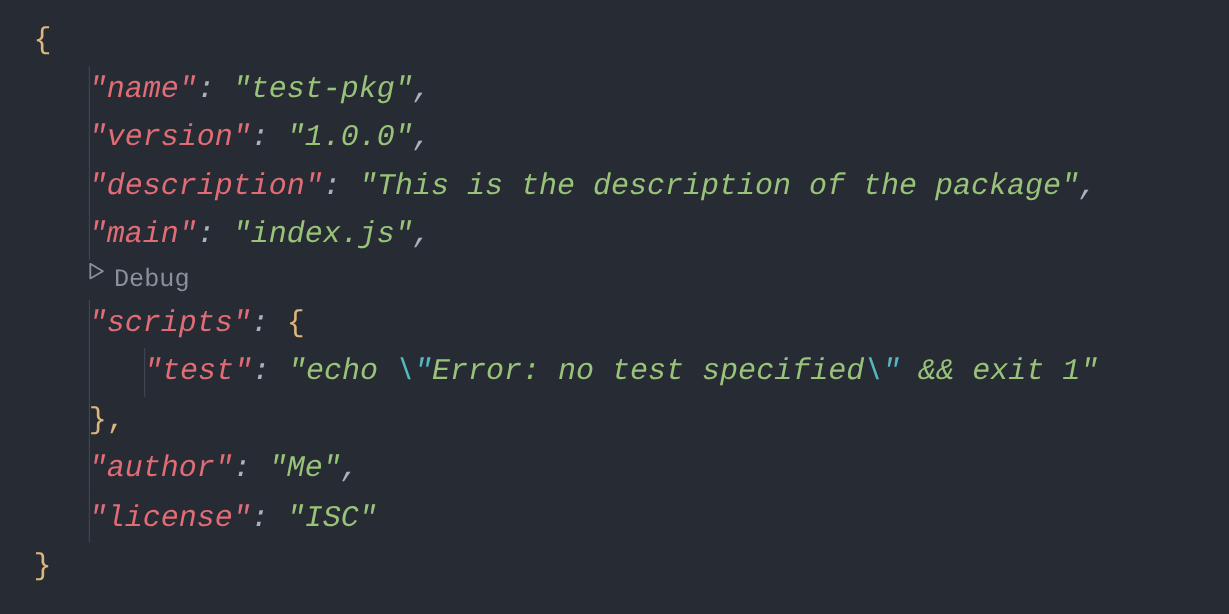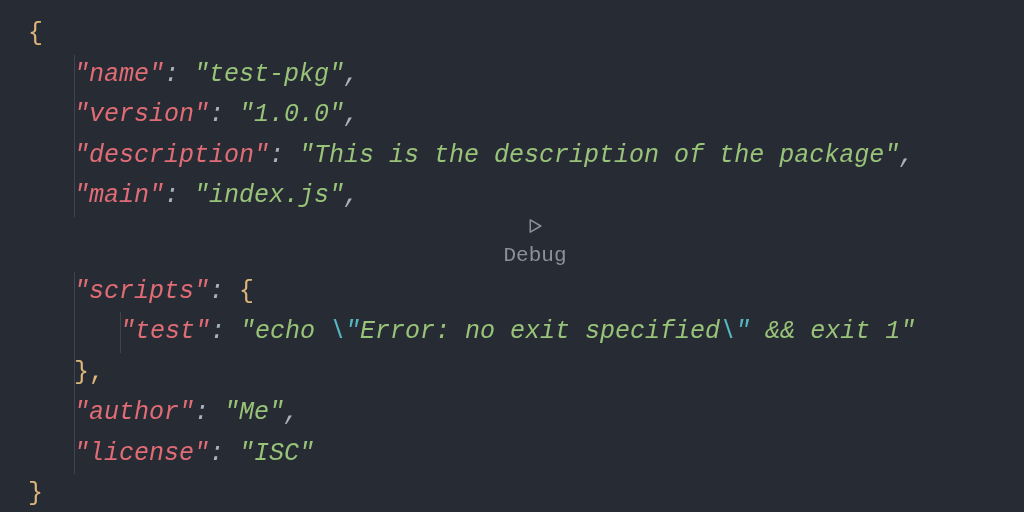--- a/index.html
+++ b/index.html
@@ -54,27 +54,25 @@
       top: 0;
       bottom: 0;
       width: 1px;
       background: #3e4451;
     }
     .codelens {
       color: #8b919c;
       font-style: normal;
       font-size: 21px;
       display: flex;
-      align-items: center;
       gap: 8px;
       padding-left: 46px;
       line-height: 1.4;
       margin-top: 2px;
       margin-bottom: 2px;
-      flex-direction: column;
     }
     .play-icon-outline {
       width: 13px;
       height: 14px;
       display: inline-block;
       position: relative;
     }
     .play-icon-outline svg { display: block; }
   </style>
 </head>
@@ -95,21 +93,21 @@
     <span class="play-icon-outline">
       <svg viewBox="0 0 14 16" width="13" height="14">
           <path d="M1 1 L13 8 L1 15 Z" fill="none" stroke="#8b919c" stroke-width="1.7" stroke-linejoin="round"></path>
         </svg>
     </span>
     <span>Debug</span>
   </div>
 
   <div class="line indent1 guide1"><span class="key">"scripts"</span><span class="colon">: </span><span class="brace">{</span></div>
 
-  <div class="line indent2 guide2"><span class="key">"test"</span><span class="colon">: </span><span class="string">"echo </span><span class="escape">\"</span><span class="string">Error: no exit specified</span><span class="escape">\"</span><span class="string"> &amp;&amp; </span><span class="string">exit 1"</span></div>
+  <div class="line indent2 guide2"><span class="key">"test"</span><span class="colon">: </span><span class="string">"echo </span><span class="escape">\"</span><span class="string">Error: no test specified</span><span class="escape">\"</span><span class="string"> &amp;&amp; </span><span class="string">exit 1"</span></div>
 
   <div class="line indent1 guide1"><span class="brace">},</span></div>
 
   <div class="line indent1 guide1"><span class="key">"author"</span><span class="colon">: </span><span class="string">"Me"</span><span class="comma">,</span></div>
 
   <div class="line indent1 guide1"><span class="key">"license"</span><span class="colon">: </span><span class="string">"ISC"</span></div>
 
   <div class="line"><span class="brace">}</span></div>
 </div>
 

